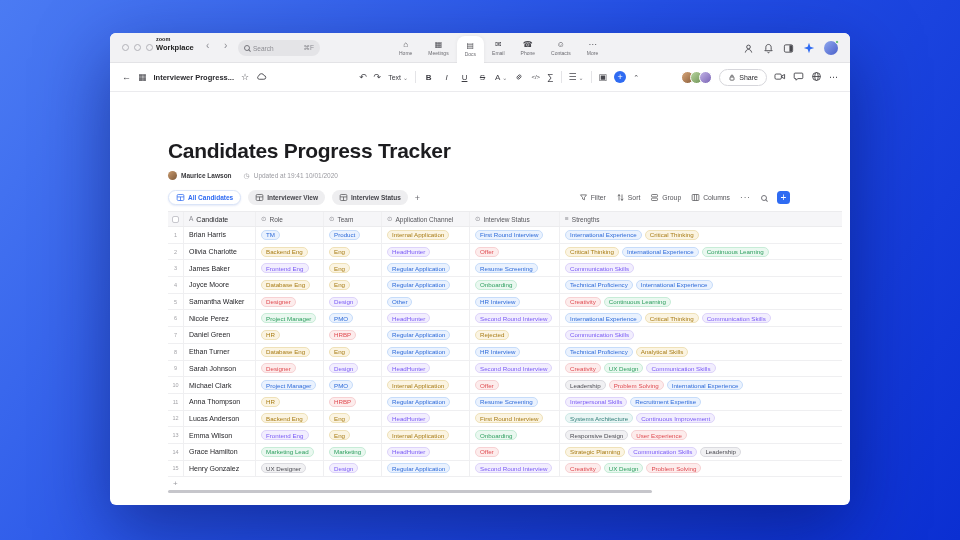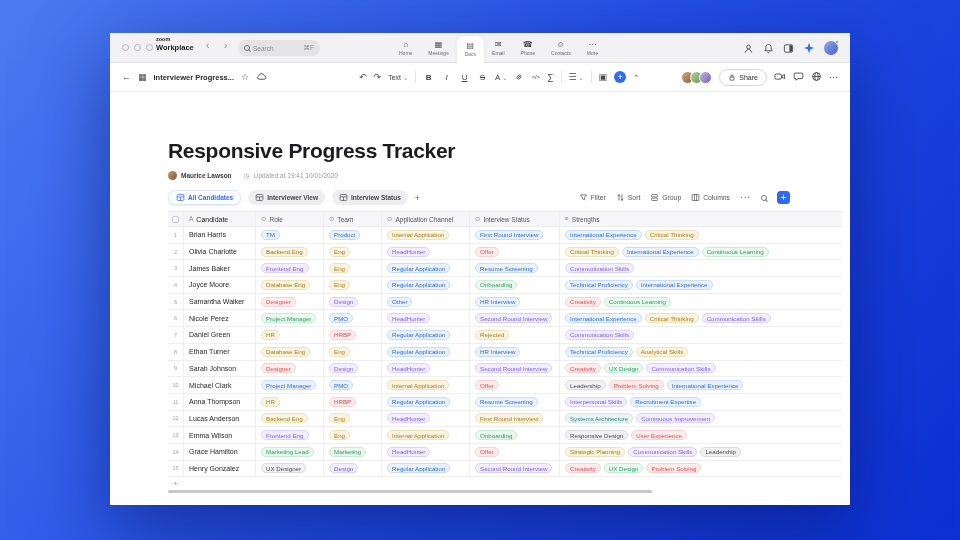--- a/index.html
+++ b/index.html
@@ -1,20 +1,20 @@
 <!DOCTYPE html>
 <html><head>
 <meta charset="utf-8">
 <style>
   * { margin:0; padding:0; box-sizing:border-box; }
   html,body { width:960px; height:540px; overflow:hidden;
     font-family:"Liberation Sans","DejaVu Sans",sans-serif;
     background:linear-gradient(128deg,#4b7bf3 0%,#2450e6 48%,#0b2fd2 100%); }
   .window { position:absolute; left:110px; top:33px; width:740px; height:472px;
-    background:#fff; border-radius:0; overflow:hidden;
+    background:#fff; border-radius:6px; overflow:hidden;
     box-shadow:0 24px 70px rgba(3,14,90,.5); }
 
   
   .titlebar { position:absolute; top:0; left:0; right:0; height:30px; background:#f2f2f4; border-bottom:1px solid #e3e3e6; }
   .lights { position:absolute; left:12px; top:11px; display:flex; gap:5px; }
   .light { width:7px; height:7px; border-radius:50%; border:1px solid #b2b2b8; }
   .brand { position:absolute; left:46px; top:4px; line-height:1; }
   .brand .b1 { font-size:5.5px; font-weight:bold; color:#222; }
   .brand .b2 { font-size:7.5px; font-weight:bold; color:#222; margin-top:1px; }
   .navbtn { position:absolute; top:7px; font-size:10px; color:#8a8a90; cursor:default; }
@@ -231,21 +231,21 @@
           <path d="M2.2 2.3h7.6a.9.9 0 0 1 .9.9v4.2a.9.9 0 0 1-.9.9H5.4L3.2 10V8.3h-1a.9.9 0 0 1-.9-.9V3.2a.9.9 0 0 1 .9-.9z" fill="none" stroke="#48484e" stroke-linejoin="round"></path>
         </svg></span>
     <span><svg width="11" height="11" viewBox="0 0 12 12">
           <circle cx="6" cy="6" r="4.3" fill="none" stroke="#48484e"></circle>
           <ellipse cx="6" cy="6" rx="1.9" ry="4.3" fill="none" stroke="#48484e"></ellipse>
           <line x1="1.7" y1="6" x2="10.3" y2="6" stroke="#48484e"></line>
         </svg></span>
     <span class="tico">⋯</span>
   </div>
 
-  <h1 class="doc-heading">Responsive Progress Tracker</h1>
+  <h1 class="doc-heading">Candidates Progress Tracker</h1>
   <div class="byline">
     <span class="bav"></span>
     <span class="nm">Maurice Lawson</span>
     <span class="cl">◷</span>
     <span class="up">Updated at 19:41 10/01/2020</span>
   </div>
 
   <div class="views">
       <div class="vtab active">
         <span><svg width="9" height="9" viewBox="0 0 12 12">

